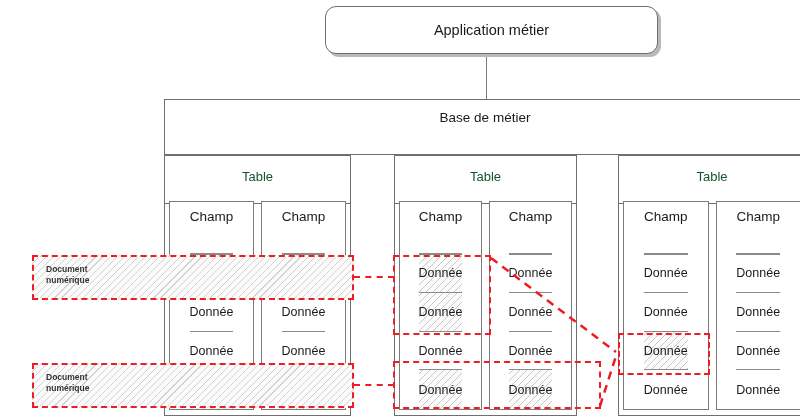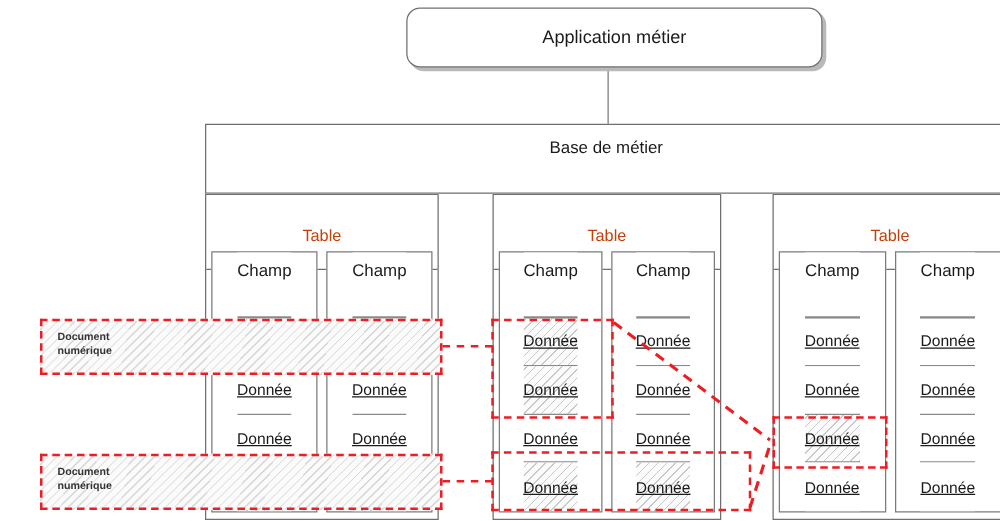--- a/index.html
+++ b/index.html
@@ -57,27 +57,27 @@
     border:1px solid #6f6f6f;
     background:#ffffff;
     box-sizing:border-box;
     z-index:3;
   }
   .table-block.t0{left:144px;width:187px;height:261px;}
   .table-block.t1{left:374px;width:183px;height:261px;}
   .table-block.t2{left:598px;width:188px;height:261px;}
 
   .table-title{
-    position:absolute;left:0;top:16px;width:100%;height:44px;
+    position:absolute;left:0;top:4px;width:100%;height:44px;
     display:flex;align-items:flex-start;justify-content:center;
     padding-top:9px;
     font-size:13px;
     box-sizing:border-box;
     border-bottom:1px solid #6f6f6f;
-    color:#c2410c;
+    color:#14532d;
   }
 
   .cols{
     position:absolute;
     left:4px;right:4px;top:45px;bottom:5px;
     display:flex;
     gap:7px;
   }
   .col{
     flex:1 1 0;
@@ -97,21 +97,21 @@
     position:relative;
   }
   .cell.head{
     height:53px;
     font-size:13.5px;
     justify-content:center;
     align-items:flex-start;
     padding-top:7px;
     border-bottom:2px solid #8a8a8a;
   }
-  .cell.data{height:39px;text-decoration:underline;}
+  .cell.data{height:39px;}
   .cell.data:last-child{border-bottom:none;}
 
   
   .hatch{
     background-color:#fbfbfb;
     background-image:repeating-linear-gradient(
        -45deg,
        #c9c9c9 0px, #c9c9c9 0.8px,
        rgba(255,255,255,0) 0.8px, rgba(255,255,255,0) 5px);
   }

